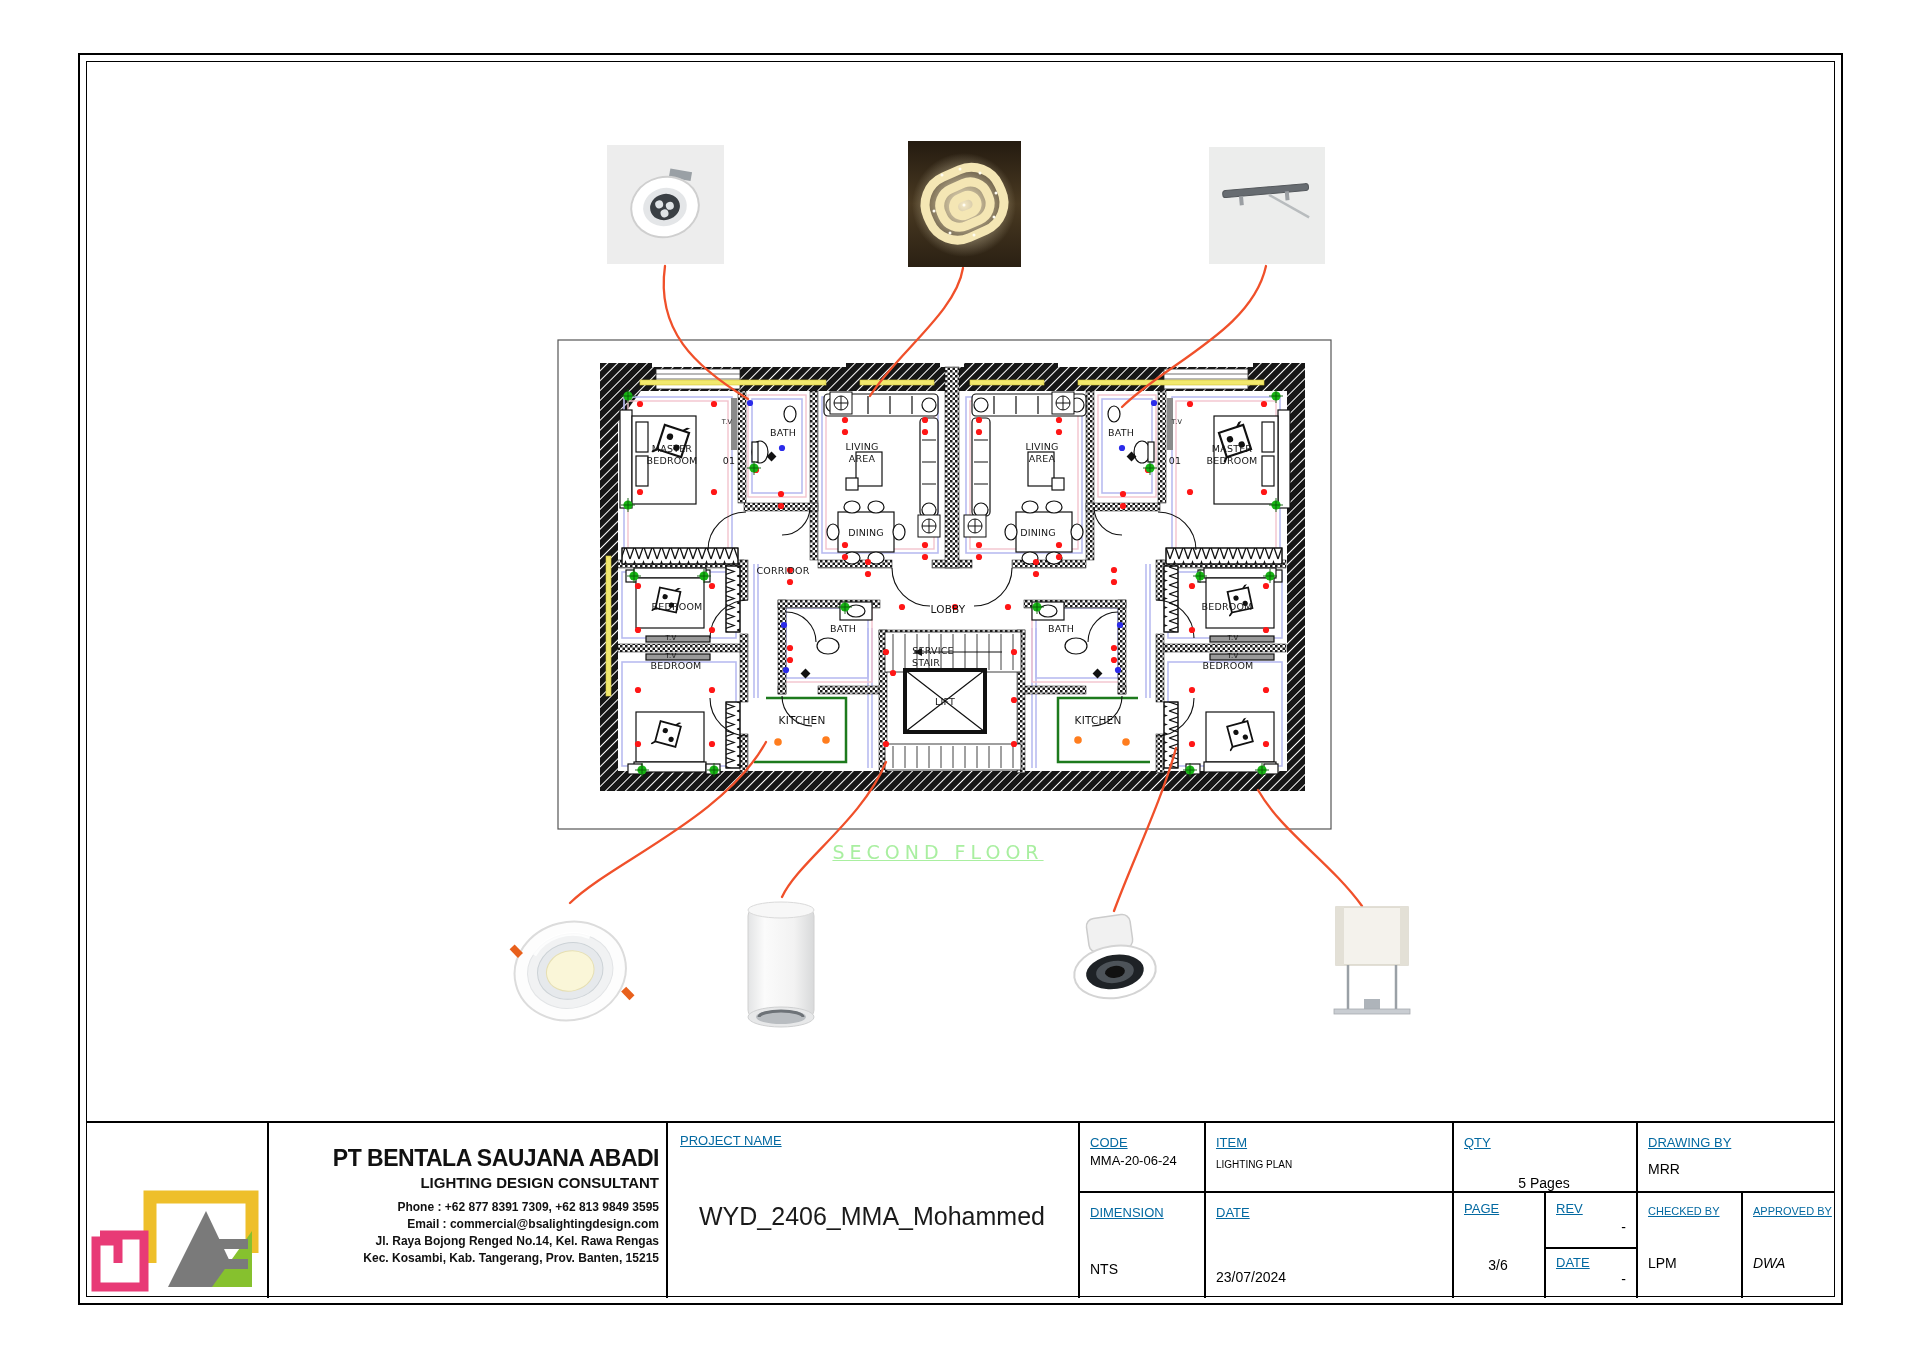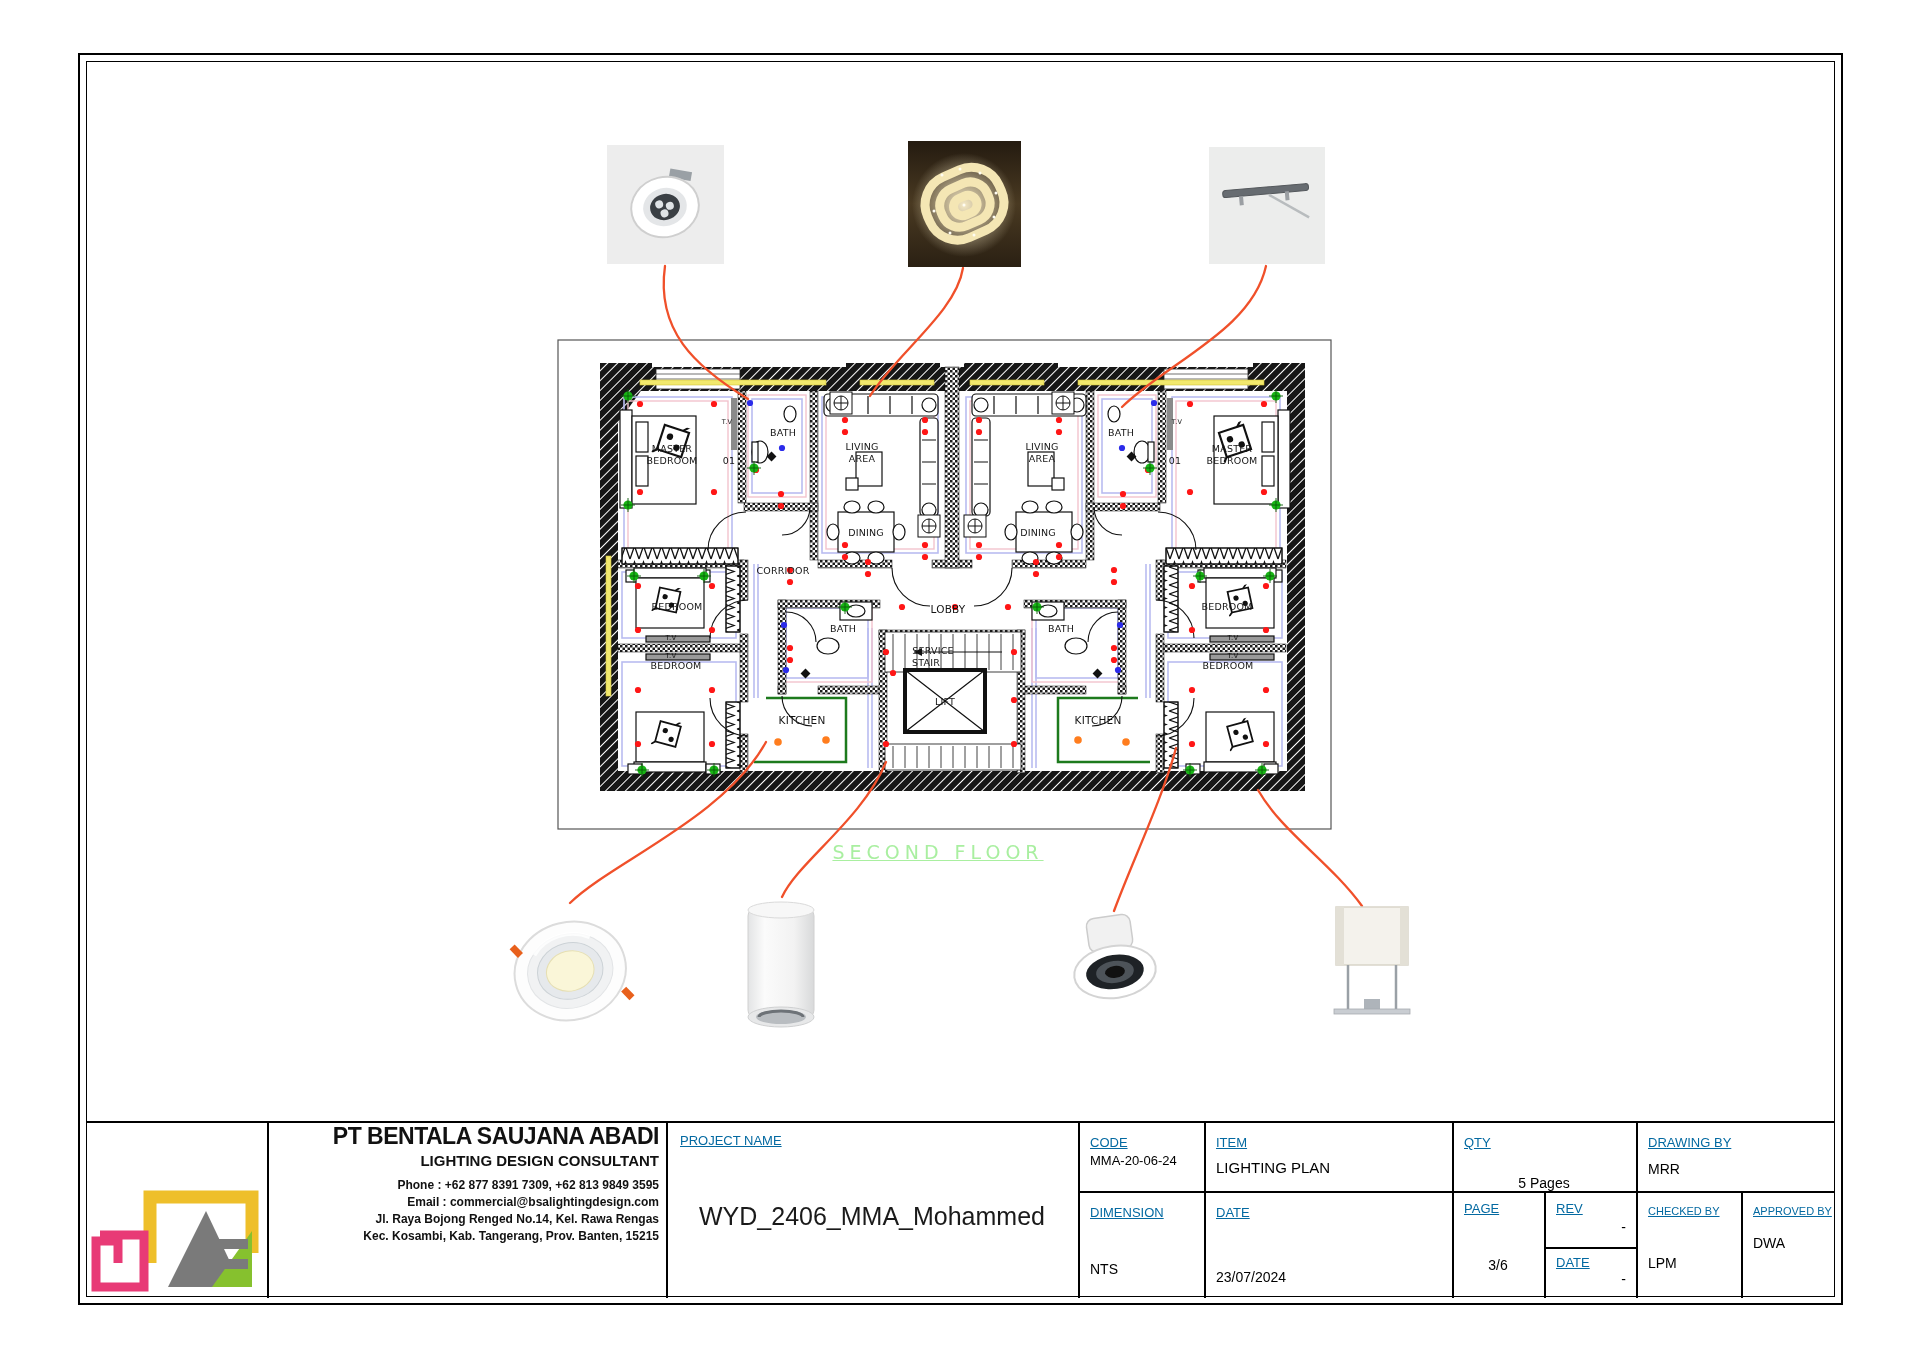--- a/index.html
+++ b/index.html
@@ -15,21 +15,21 @@
   
   .tblock{position:absolute;left:86px;top:1121px;width:1748px;height:175px;border-top:2px solid #000;font-family:"Liberation Sans",sans-serif;}
   .tb-abs{position:absolute;}
   .vline{position:absolute;top:0;width:2px;height:175px;background:#000;}
   .vline.r2{top:68px;height:107px;}
   .hline{position:absolute;height:2px;background:#000;}
   .lbl{font-size:13px;text-decoration:underline;color:#0369a1;}
   .lbl.sm{font-size:11px;}
   .val{font-size:14px;color:#000;}
   .company{position:absolute;left:181px;top:0;width:392px;height:175px;text-align:right;}
-  .co-name{font-size:23px;font-weight:bold;letter-spacing:-0.5px;}
+  .co-name{font-size:23px;font-weight:bold;letter-spacing:-0.5px;margin-top:22px;}
   .co-tag{font-size:15px;font-weight:bold;margin-top:2px;}
   .co-small{font-size:12px;font-weight:bold;line-height:17px;margin-top:8px;}
   .pname{position:absolute;left:580px;top:0;width:412px;height:175px;}
   .pname .lbl{position:absolute;left:14px;top:10px;}
   .pname .big{position:absolute;left:0;top:78px;width:100%;text-align:center;font-size:25px;line-height:31px;color:#1a1a1a;}
 </style>
 </head>
 <body>
 
 <div class="sheet">
@@ -639,21 +639,21 @@
       <span class="lbl">CODE</span><br>
       <span class="val" style="display:inline-block;font-size:13px;">MMA-20-06-24</span>
     </div>
     <div class="tb-abs" style="left:1004px;top:80px;">
       <span class="lbl">DIMENSION</span><br>
       <span class="val" style="display:inline-block;margin-top:40px;">NTS</span>
     </div>
 
     <div class="tb-abs" style="left:1130px;top:10px;">
       <span class="lbl">ITEM</span><br>
-      <span class="val" style="display:inline-block;margin-top:8px;font-size:15px;">LIGHTING PLAN</span>
+      <span class="val" style="display:inline-block;margin-top:8px;font-size:10px;">LIGHTING PLAN</span>
     </div>
     <div class="tb-abs" style="left:1130px;top:80px;">
       <span class="lbl">DATE</span><br>
       <span class="val" style="display:inline-block;margin-top:48px;">23/07/2024</span>
     </div>
 
     <div class="tb-abs" style="left:1378px;top:10px;width:160px;">
       <span class="lbl">QTY</span>
       <div class="val" style="text-align:center;margin-top:24px;">5 Pages</div>
     </div>
@@ -673,16 +673,16 @@
     <div class="tb-abs" style="left:1562px;top:10px;">
       <span class="lbl">DRAWING BY</span><br>
       <span class="val" style="display:inline-block;margin-top:10px;">MRR</span>
     </div>
     <div class="tb-abs" style="left:1562px;top:78px;">
       <span class="lbl sm">CHECKED BY</span><br>
       <span class="val" style="display:inline-block;margin-top:36px;">LPM</span>
     </div>
     <div class="tb-abs" style="left:1667px;top:78px;">
       <span class="lbl sm">APPROVED BY</span><br>
-      <span class="val" style="display:inline-block;margin-top:16px;">DWA</span>
+      <span class="val" style="display:inline-block;margin-top:36px;font-style:italic;">DWA</span>
     </div>
   </div>
 </div>
 
 </body></html>

